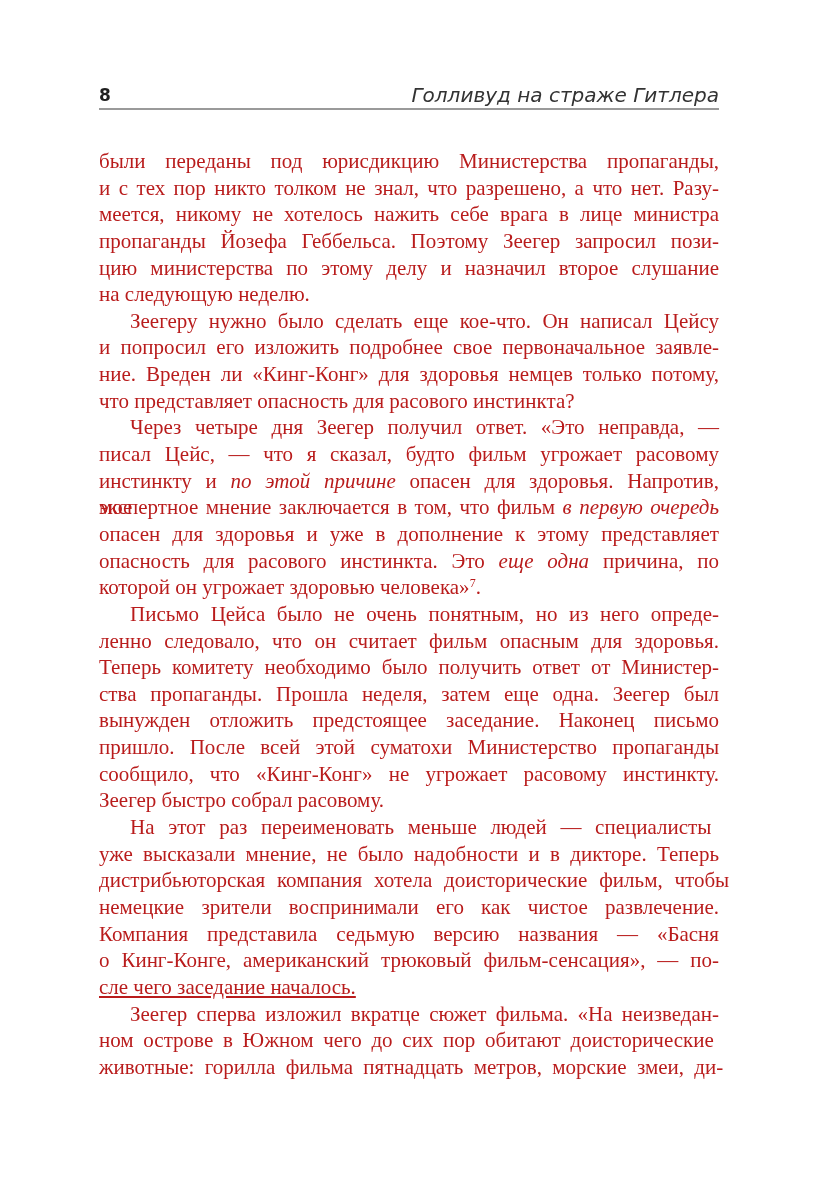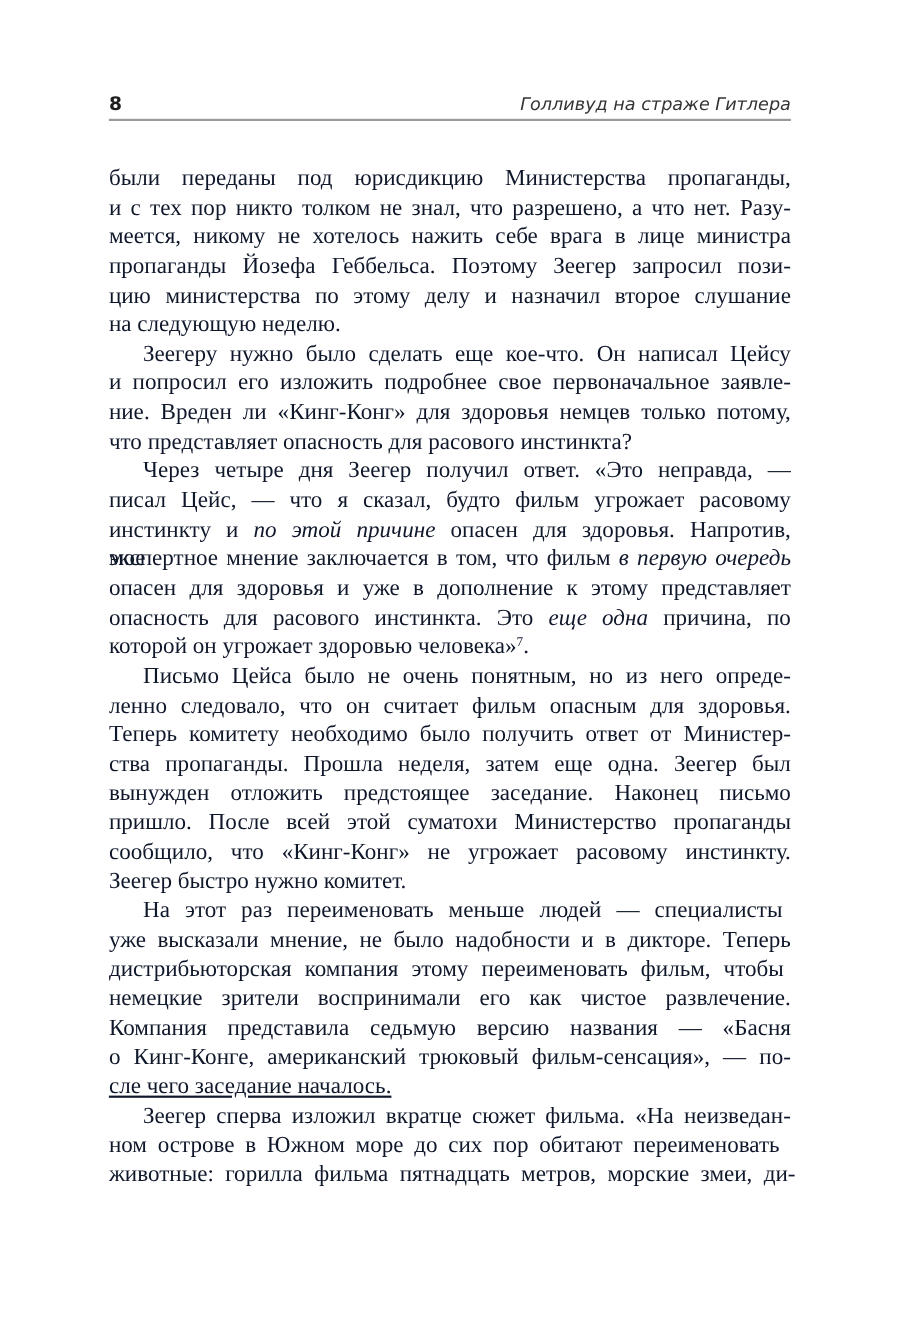--- a/index.html
+++ b/index.html
@@ -33,29 +33,29 @@
     font-size: 17px;
     color: #1e1e1e;
     line-height: 22px;
   }
   .running-title {
     position: absolute;
     right: 0;
     top: 2px;
     font-family: "DejaVu Sans", sans-serif;
     font-style: italic;
-    font-size: 16px;
+    font-size: 20px;
     color: #333333;
     line-height: 22px;
   }
   .body-text {
     margin-top: 38px;
     font-family: "Liberation Serif", "DejaVu Serif", serif;
     font-size: 21px;
-    color: #0f172a;
+    color: #b91c1c;
   }
   .line {
     display: block;
     height: 26.65px;
     line-height: 26.65px;
     text-align: justify;
     text-align-last: justify;
     white-space: nowrap;
     overflow: visible;
   }
@@ -95,25 +95,25 @@
       <div class="line"><span style="white-space: nowrap; display: inline-block; word-spacing: 6.80382px;">опасен для здоровья и уже в дополнение к этому представляет</span></div>
       <div class="line"><span style="white-space: nowrap; display: inline-block; word-spacing: 8.52344px;"><span>опасность для расового инстинкта. Это </span><em>еще одна</em><span> причина, по</span></span></div>
       <div class="line last"><span style="white-space: nowrap; display: inline-block;"><span>которой он угрожает здоровью человека»</span><sup>7</sup><span>.</span></span></div>
       <div class="line indent"><span style="white-space: nowrap; display: inline-block; word-spacing: 6.2934px;">Письмо Цейса было не очень понятным, но из него опреде-</span></div>
       <div class="line"><span style="white-space: nowrap; display: inline-block; word-spacing: 7.20312px;">ленно следовало, что он считает фильм опасным для здоровья.</span></div>
       <div class="line"><span style="white-space: nowrap; display: inline-block; word-spacing: 5.68304px;">Теперь комитету необходимо было получить ответ от Министер-</span></div>
       <div class="line"><span style="white-space: nowrap; display: inline-block; word-spacing: 8.50781px;">ства пропаганды. Прошла неделя, затем еще одна. Зеегер был</span></div>
       <div class="line"><span style="white-space: nowrap; display: inline-block; word-spacing: 14.0062px;">вынужден отложить предстоящее заседание. Наконец письмо</span></div>
       <div class="line"><span style="white-space: nowrap; display: inline-block; word-spacing: 10.0312px;">пришло. После всей этой суматохи Министерство пропаганды</span></div>
       <div class="line"><span style="white-space: nowrap; display: inline-block; word-spacing: 10.9635px;">сообщило, что «Кинг-Конг» не угрожает расовому инстинкту.</span></div>
-      <div class="line last"><span style="white-space: nowrap; display: inline-block;">Зеегер быстро нужно комитет.</span></div>
+      <div class="line last"><span style="white-space: nowrap; display: inline-block;">Зеегер быстро собрал расовому.</span></div>
       <div class="line indent"><span style="white-space: nowrap; display: inline-block; word-spacing: 8.43304px;">На этот раз переименовать меньше людей — специалисты</span></div>
       <div class="line"><span style="white-space: nowrap; display: inline-block; word-spacing: 5.08681px;">уже высказали мнение, не было надобности и в дикторе. Теперь</span></div>
-      <div class="line"><span style="white-space: nowrap; display: inline-block; word-spacing: 6.55938px;">дистрибьюторская компания этому переименовать фильм, чтобы</span></div>
+      <div class="line"><span style="white-space: nowrap; display: inline-block; word-spacing: 6.55938px;">дистрибьюторская компания хотела доисторические фильм, чтобы</span></div>
       <div class="line"><span style="white-space: nowrap; display: inline-block; word-spacing: 11.9583px;">немецкие зрители воспринимали его как чистое развлечение.</span></div>
       <div class="line"><span style="white-space: nowrap; display: inline-block; word-spacing: 13.6146px;">Компания представила седьмую версию названия — «Басня</span></div>
       <div class="line"><span style="white-space: nowrap; display: inline-block; word-spacing: 6.63802px;">о Кинг-Конге, американский трюковый фильм-сенсация», — по-</span></div>
       <div class="line last"><span style="white-space: nowrap; display: inline-block; text-decoration: underline;">сле чего заседание началось.</span></div>
       <div class="line indent"><span style="white-space: nowrap; display: inline-block; word-spacing: 4.03571px;">Зеегер сперва изложил вкратце сюжет фильма. «На неизведан-</span></div>
-      <div class="line"><span style="white-space: nowrap; display: inline-block; word-spacing: 4.4566px;">ном острове в Южном море до сих пор обитают переименовать</span></div>
+      <div class="line"><span style="white-space: nowrap; display: inline-block; word-spacing: 4.4566px;">ном острове в Южном чего до сих пор обитают доисторические</span></div>
       <div class="line"><span style="white-space: nowrap; display: inline-block; word-spacing: 5.0558px;">животные: горилла фильма пятнадцать метров, морские змеи, ди-</span></div>
     </div>
 </div>
 
 </body></html>

